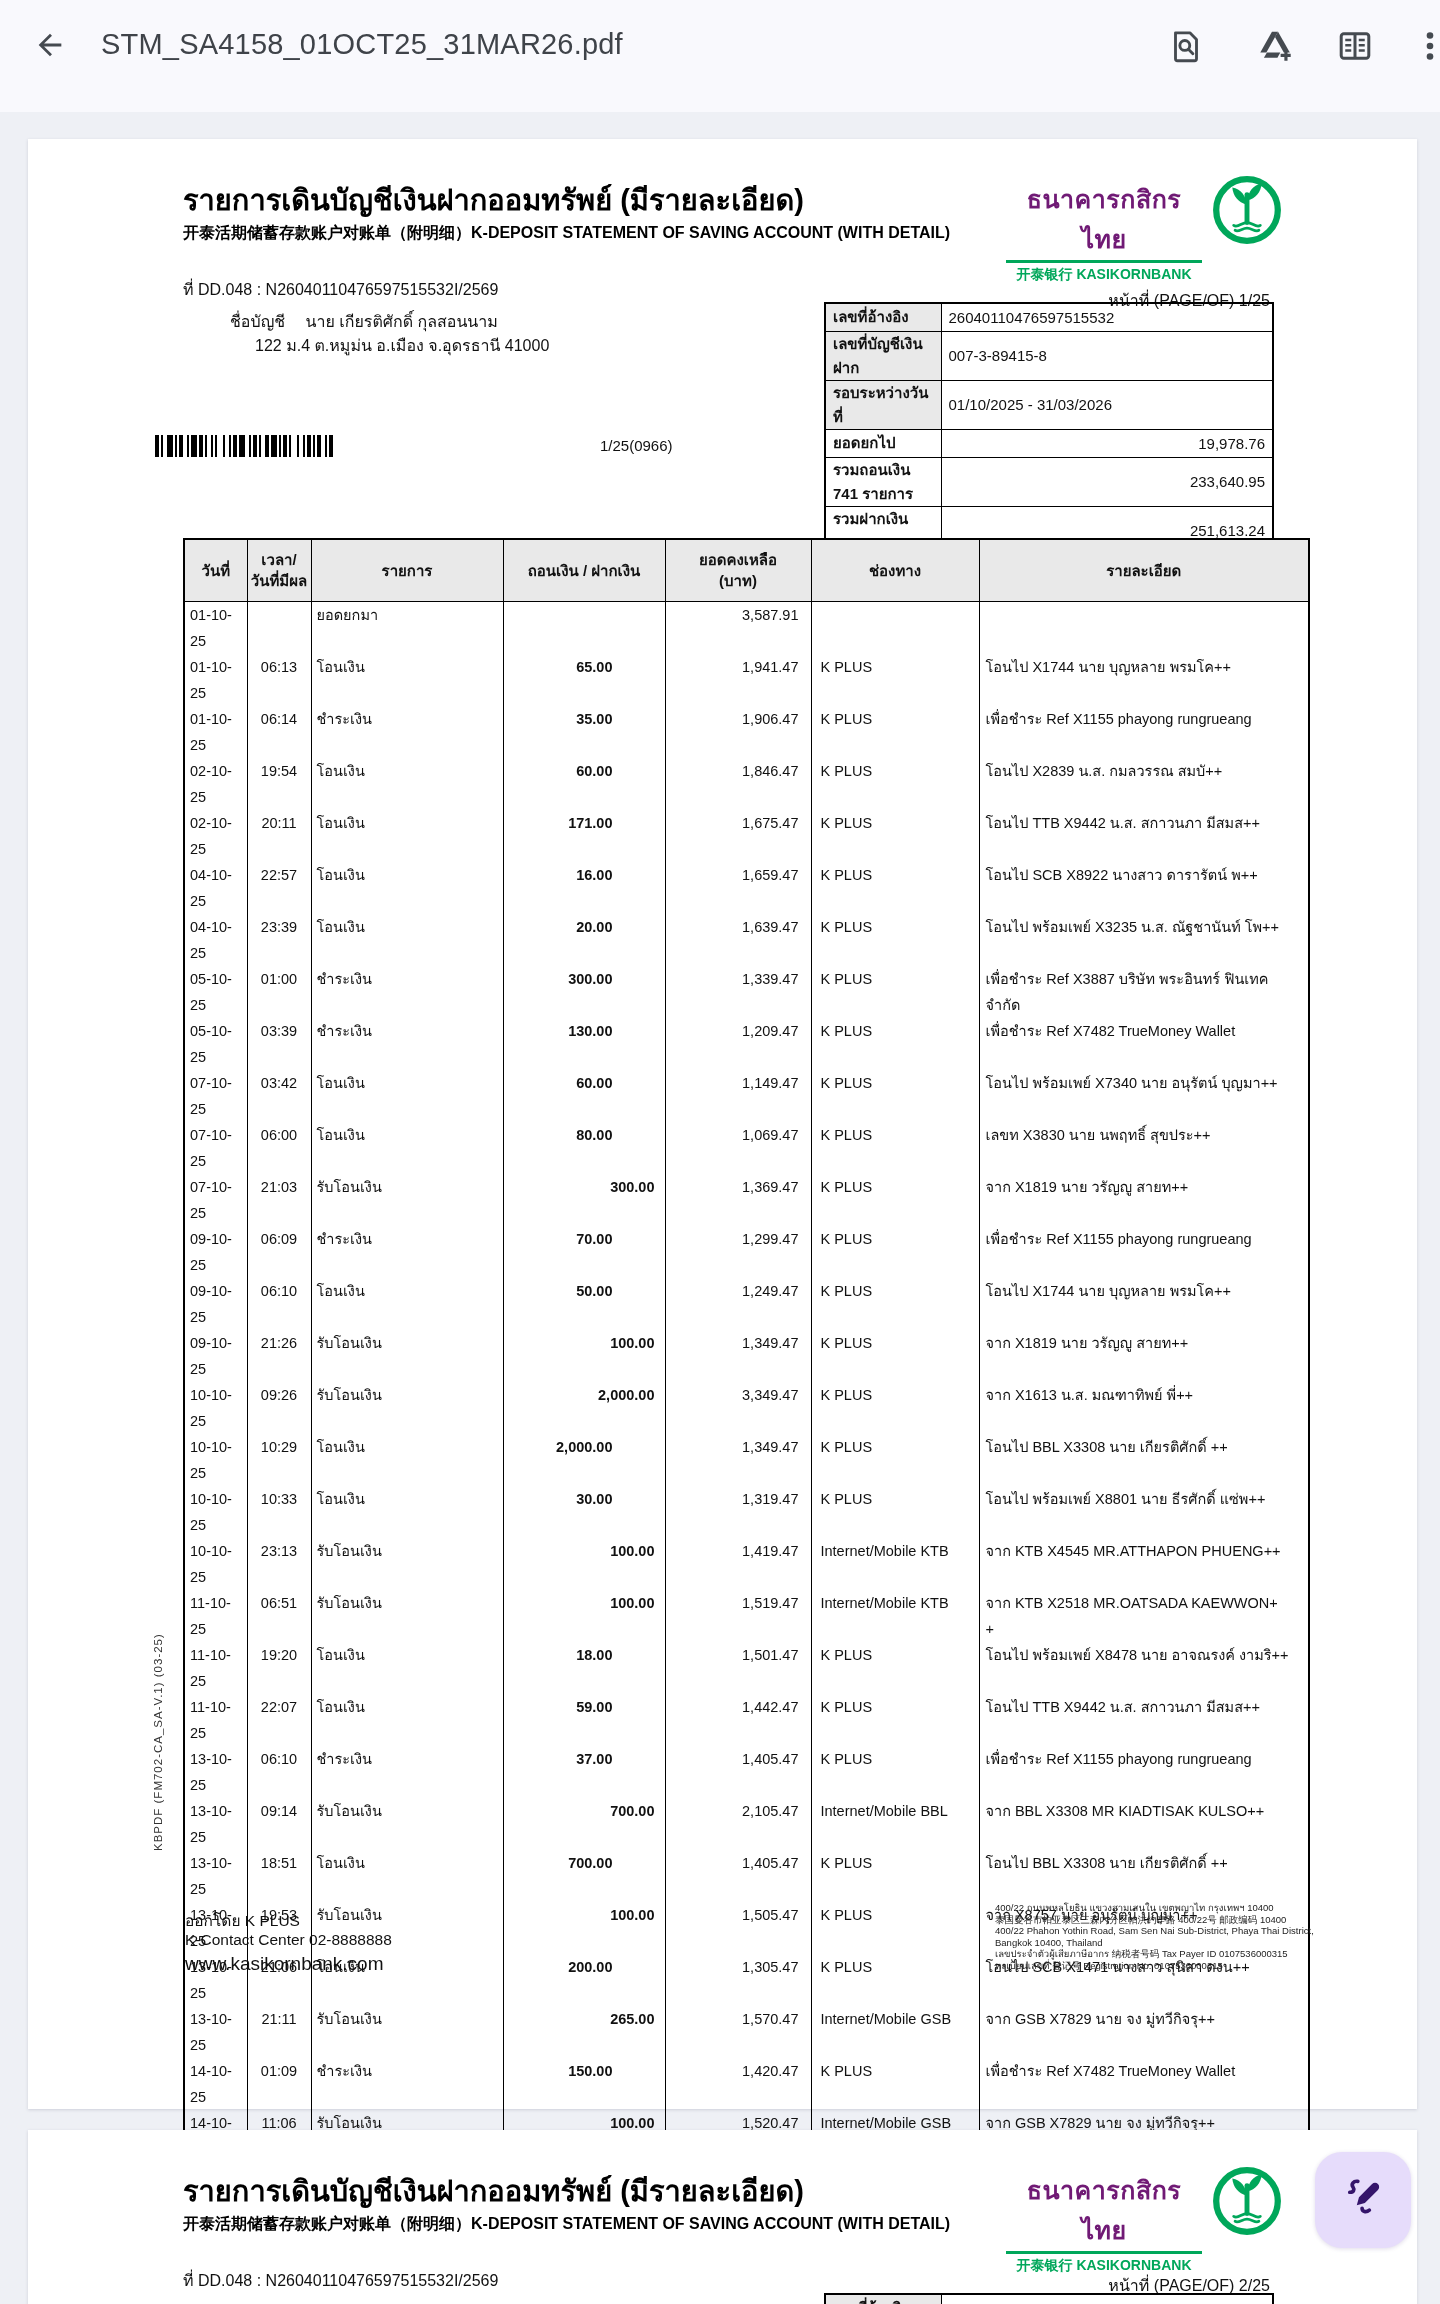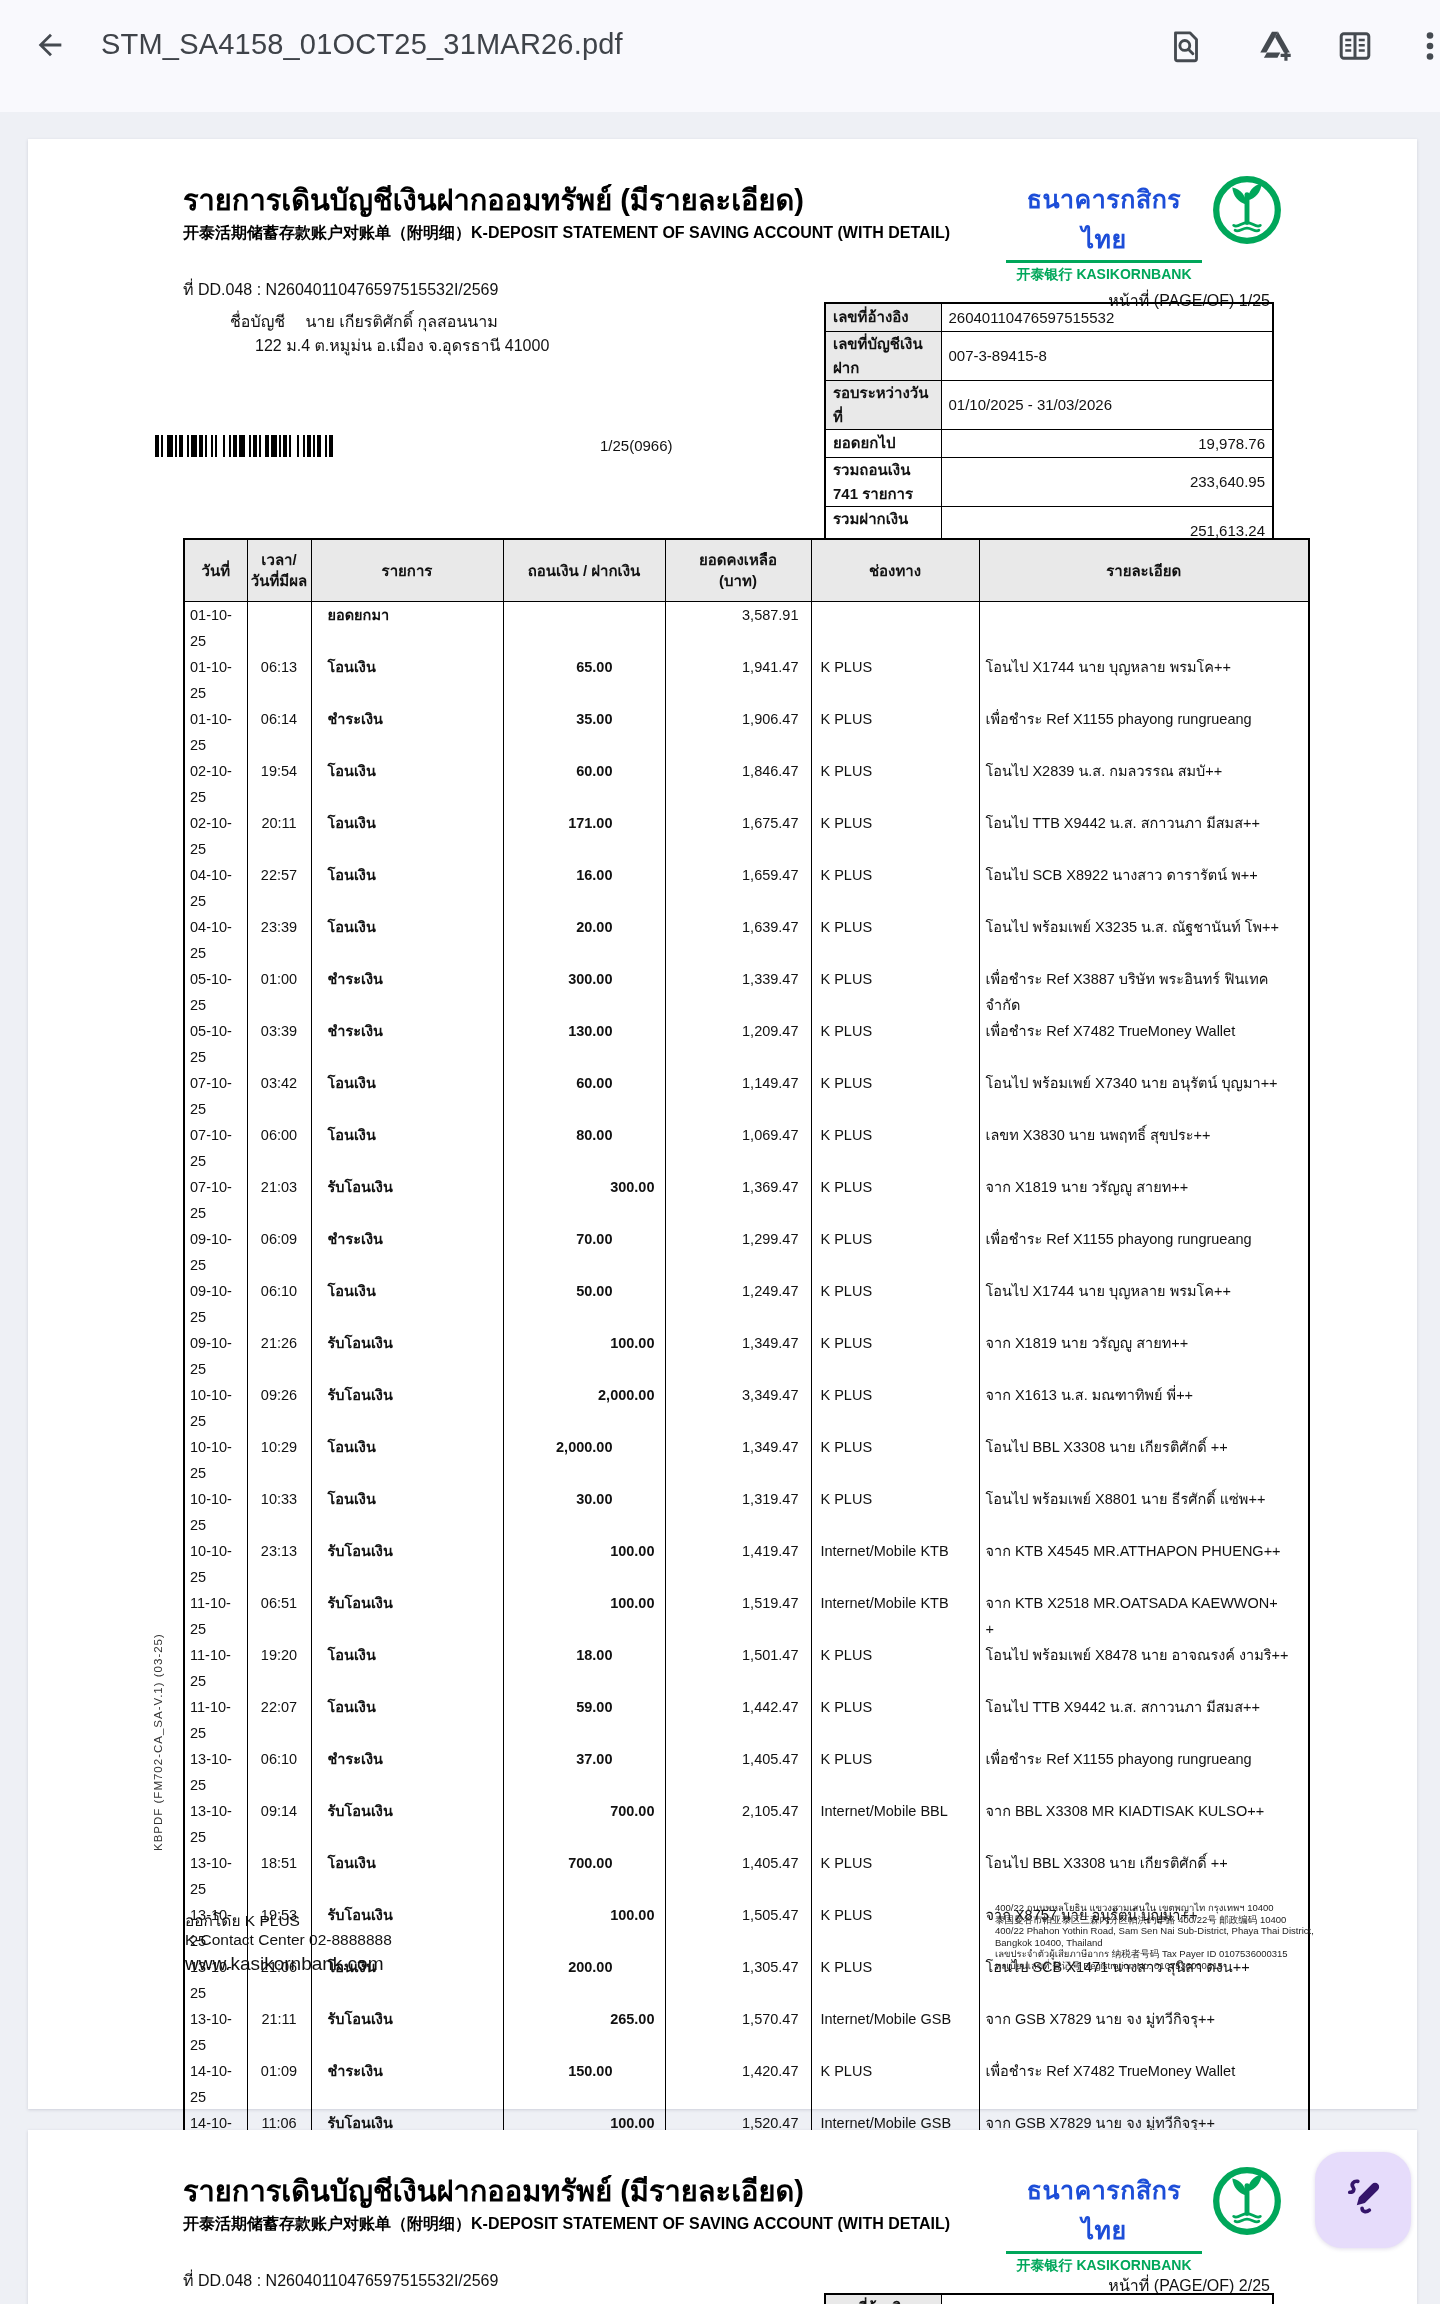--- a/index.html
+++ b/index.html
@@ -34,21 +34,21 @@
   #page2 { top:2130px; height:400px; }
 
   .doc-title { position:absolute; left:155px; top:38px; font-size:29px; font-weight:bold; color:#000; }
   .doc-subtitle { position:absolute; left:155px; top:84px; font-size:16px; font-weight:bold; color:#000; }
   .doc-no { position:absolute; left:155px; top:138px; font-size:16px; }
   .acct-line { position:absolute; left:172px; top:170px; font-size:16px;margin-left:30px; }
   .acct-line .lbl { margin-right:16px; }
   .acct-addr { position:absolute; left:227px; top:194px; font-size:16px; }
 
   .bank-text { position:absolute; left:978px; top:40px; width:196px; text-align:center; }
-  .bank-name { font-size:25px; font-weight:bold; color:#1d4ed8; letter-spacing:.5px; }
+  .bank-name { font-size:25px; font-weight:bold; color:#701a75; letter-spacing:.5px; }
   .bank-rule { border-top:3px solid #00a75a; margin:1px 0 3px 0; }
   .bank-sub { font-size:14px; font-weight:bold; color:#00a75a; white-space:nowrap; }
   .bank-logo { position:absolute; left:1184px; top:36px; width:70px; height:70px; }
 
   .page-of { position:absolute; left:992px; top:149px; width:250px; text-align:right; font-size:16px; }
 
   
   .info-table {
     position:absolute; left:796px; top:163px; width:450px;
     border-collapse:collapse; border:2px solid #000; table-layout:fixed;
@@ -76,21 +76,21 @@
     white-space:pre-line; line-height:21px; vertical-align:middle;
   }
   .txn { border:2px solid #000; }
   .txn tbody td {
     border-left:1px solid #000; border-right:1px solid #000;
     height:26px; line-height:26px; vertical-align:top;
     white-space:pre-line; overflow:hidden;
   }
   .txn td.date { padding-left:5px; }
   .txn td.time { text-align:center; }
-  .txn td.type { padding-left:16px;font-weight:bold; }
+  .txn td.type { padding-left:5px; }
   .txn td.amt  { text-align:right;font-weight:bold; }
   .txn td.amt.w { padding-right:52px; }
   .txn td.amt.d { padding-right:10px; }
   .txn td.bal  { text-align:right; padding-right:12px; }
   .txn td.ch   { padding-left:9px; }
   .txn td.det  { padding-left:6px; }
 
   
   .footer-left { position:absolute; left:157px; top:1772px; font-size:15.5px; line-height:19px; }
   .footer-left .www { font-size:19px; margin-top:5px; }

